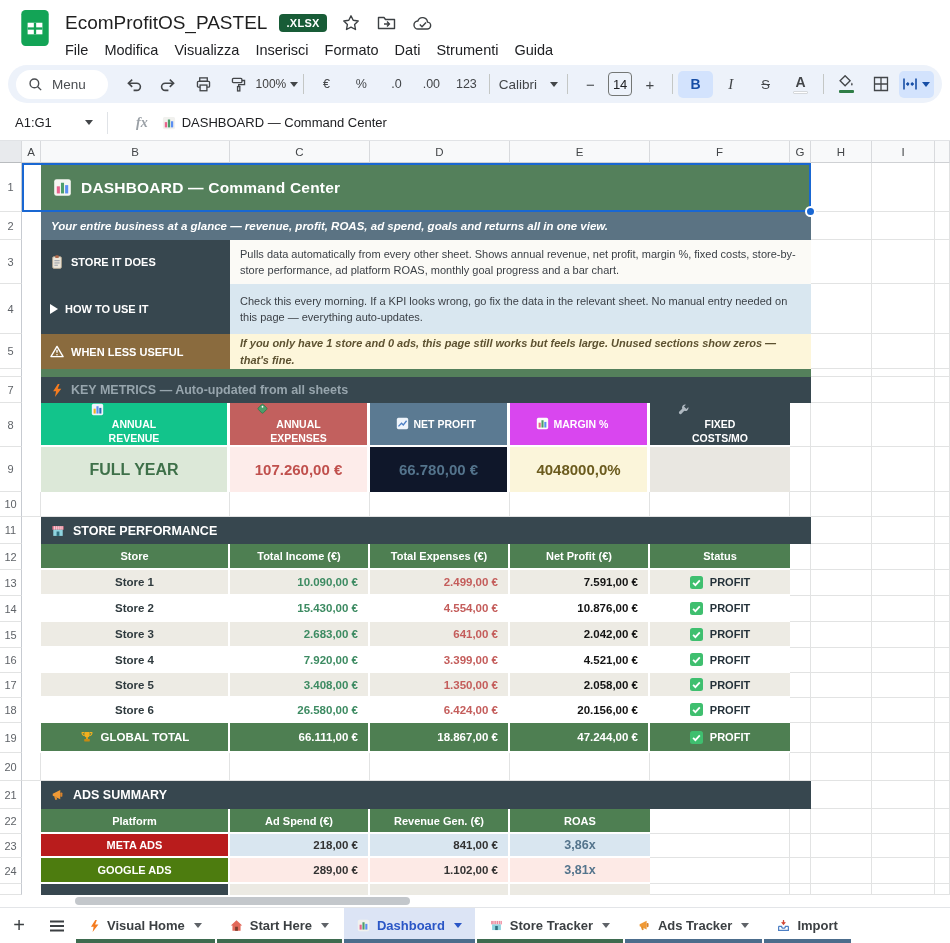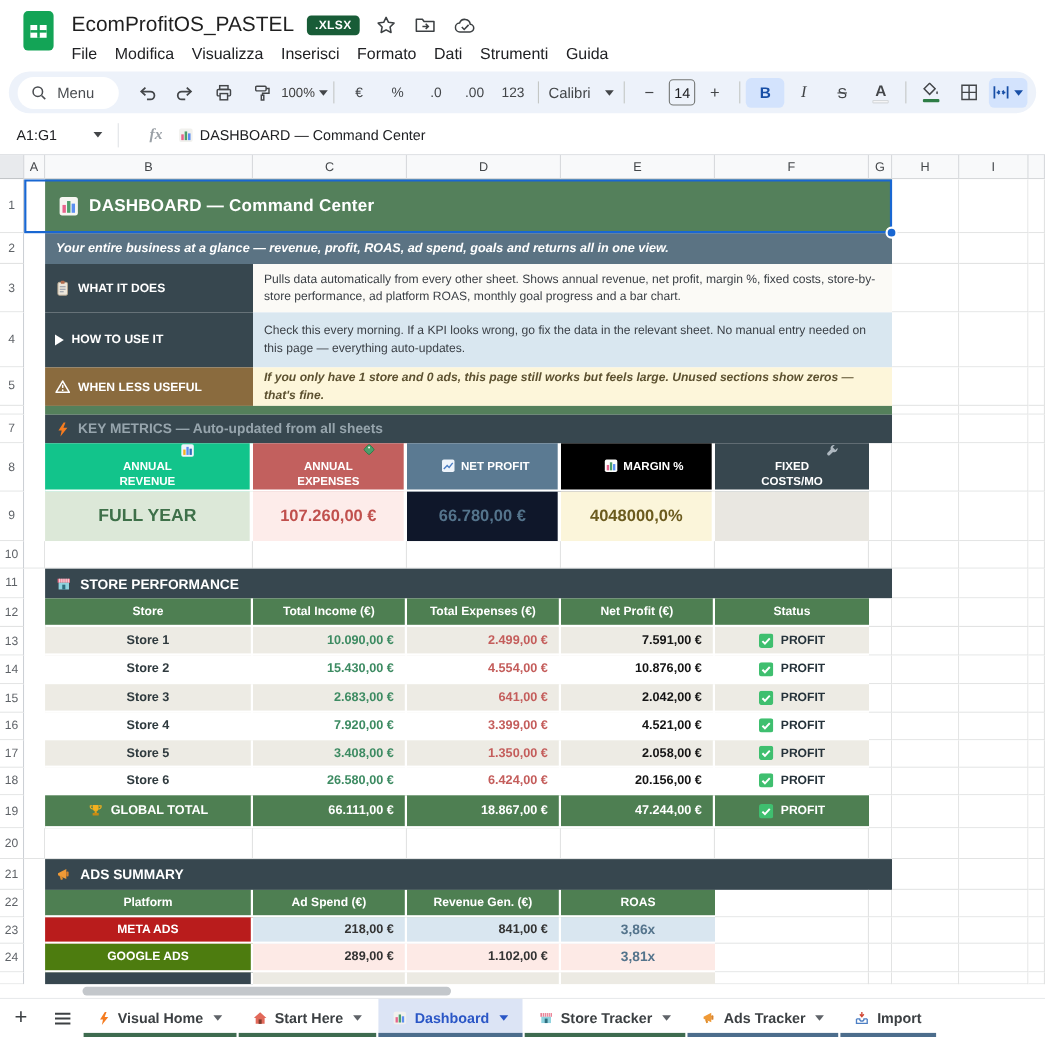--- a/index.html
+++ b/index.html
@@ -58,22 +58,22 @@
   .darklbl{background:#37474f;color:#fff;font-weight:bold;font-size:11px;padding-left:9px;gap:7px}
   .brownlbl{background:#8a6b3e;color:#fff;font-weight:bold;font-size:11px;padding-left:9px;gap:7px}
   .note{font-size:11px;color:#3a3f45;padding:0 10px;line-height:1.5}
   .note.paper{background:#fbfaf6}
   .note.lblue{background:#d9e7f0}
   .note.lyellow{background:#fdf6da;font-style:italic;color:#5c5130;font-weight:bold}
   .strip6{background:#54805b}
   .secbanner{background:#37474f;color:#fff;font-weight:bold;font-size:12.5px;padding-left:10px;gap:8px}
   .secbanner .dim{color:#97a5ad}
   .kcard{justify-content:center;border-right:3px solid #fff;border-bottom:2px solid #fff;color:#fff;font-weight:bold;font-size:10.5px;text-align:center}
-  .kwrap{display:flex;flex-wrap:wrap;justify-content:flex-end;align-items:center;column-gap:5px;row-gap:1px;width:86px;line-height:1.35}
-  .kg{background:#12c48b}.kr{background:#c2605e}.ks{background:#5b7a92}.ky{background:#000000}.kd{background:#37474f}
+  .kwrap{display:flex;flex-wrap:wrap;justify-content:flex-start;align-items:center;column-gap:5px;row-gap:1px;width:86px;line-height:1.35}
+  .kg{background:#12c48b}.kr{background:#c2605e}.ks{background:#5b7a92}.ky{background:#d946ef}.kd{background:#37474f}
   .vcell{justify-content:center;border-right:3px solid #fff;font-weight:bold;font-size:15px}
   .vg{background:#dce8d8;color:#3e7049;font-size:16px}
   .vr{background:#fdecea;color:#c0504d}
   .vb{background:#0f172a;color:#54748c}
   .vy{background:#fbf5da;color:#6b5b1e}
   .vgr{background:#e9e7e1}
   .thead{background:#4e7f52;color:#fff;font-weight:bold;font-size:11px;justify-content:center;border-right:2px solid #fff;border-bottom:2px solid #fff}
   .tcell{border-right:2px solid #fff;border-bottom:2px solid #fff;font-weight:bold;font-size:11.5px}
   .beige{background:#edebe4}
   .namec{justify-content:center;color:#2f3a3e}
@@ -328,21 +328,21 @@
 
   <div class="r" style="height:44px">
     <div class="c gut">3</div>
     <div class="c wA blank"></div>
     <div class="c wB darklbl">
       <svg width="14" height="16" viewBox="0 0 16 17">
           <rect x="3" y="2.4" width="10" height="13.4" rx="1.5" fill="#ece6da" stroke="#b4a68f"></rect>
           <rect x="6" y="0.8" width="4" height="3.2" rx="1" fill="#b06b4d"></rect>
           <path d="M5 7 h6 M5 9.6 h6 M5 12.2 h4" stroke="#8a93a0" stroke-width="1"></path>
         </svg>
-      <span>WHAT IT DOES</span>
+      <span>STORE IT DOES</span>
     </div>
     <div class="c wCG note paper">
         <span>Pulls data automatically from every other sheet. Shows annual revenue, net profit, margin %, fixed costs, store-by-store performance, ad platform ROAS, monthly goal progress and a bar chart.</span>
       </div>
     <div class="c wH e"></div>
     <div class="c wI e"></div>
     <div class="c wX e"></div>
   </div>
 
   <div class="r" style="height:50px">

